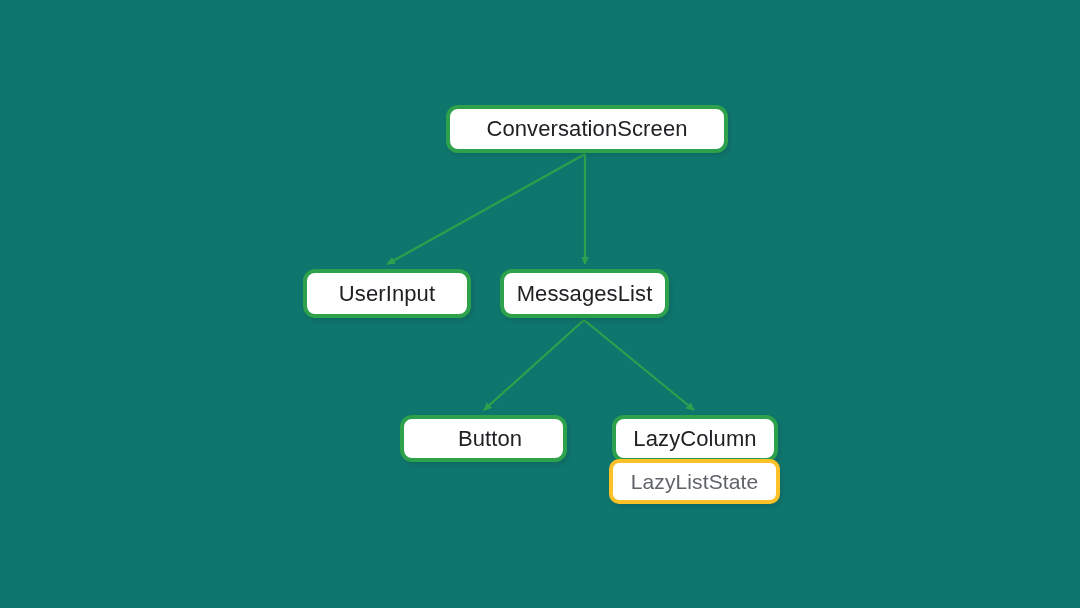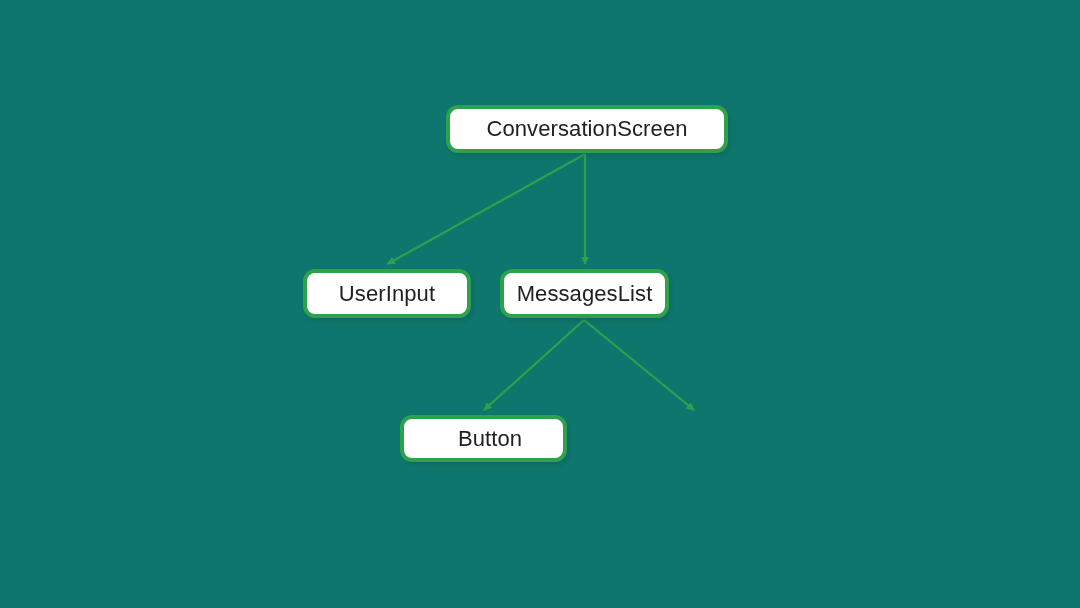--- a/index.html
+++ b/index.html
@@ -96,15 +96,21 @@
   </div>
 
   <div class="node green" id="node-userinput">
     <span class="node-label">UserInput</span>
   </div>
 
   <div class="node green" id="node-button">
     <span class="node-label">Button</span>
   </div>
 
+  <div class="node green" id="node-lazycolumn">
+    <span class="node-label">LazyColumn</span>
+  </div>
 
+  <div class="node amber" id="node-lazyliststate">
+    <span class="node-label">LazyListState</span>
+  </div>
 
 </div>
 
 </body></html>

